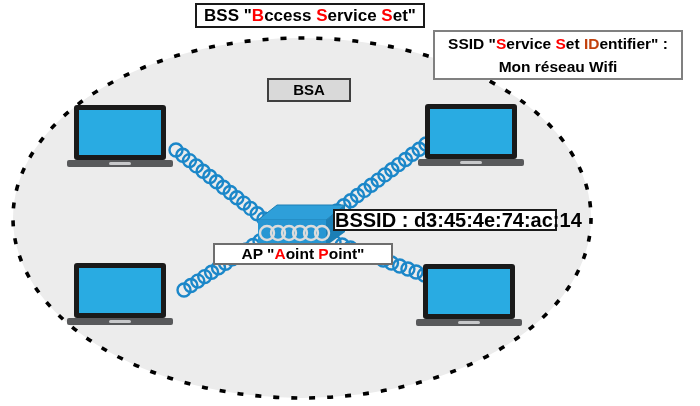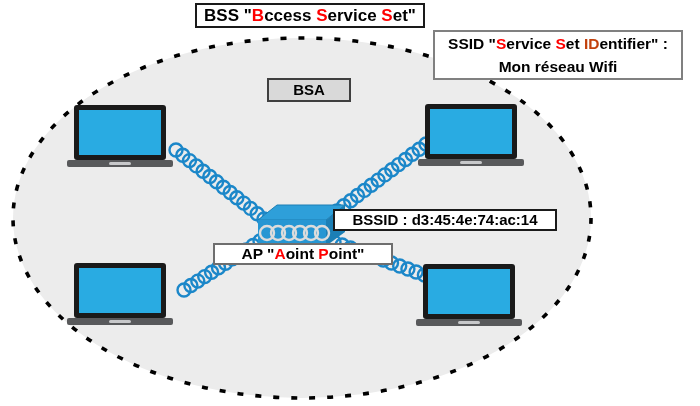--- a/index.html
+++ b/index.html
@@ -19,21 +19,21 @@
   .ap-top   { fill:var(--ap_top,#2E9FD9);  stroke:#1C7FB5; stroke-width:1; }
   .ap-front { fill:var(--ap_front,#2696D3); }
   .ap-side  { fill:var(--ap_side,#1C7FB5); }
   .ap-ring  { fill:none; stroke:var(--ring_gray,#DCDCDC); stroke-width:2.4; }
 
   
   .label-box { position:absolute; background:#fff; color:#000; text-align:center; white-space:nowrap; box-sizing:border-box; }
   .bss-title { left:195px; top:3px;  width:230px; height:25px; line-height:21px; font-size:17px; border:2px solid #1A1A1A; }
   .ssid-box  { left:433px; top:30px; width:250px; height:50px; line-height:23px; font-size:15.5px; border:2px solid #808080; }
   .bsa-box   { left:267px; top:78px; width:84px;  height:24px; line-height:20px; font-size:15px; border:2px solid #3F3F3F; background:#D9D9D9; }
-  .bssid-box { left:333px; top:209px; width:224px; height:22px; line-height:18px; font-size:15px; border:2px solid #1A1A1A; }
+  .bssid-box { left:333px; top:209px; width:224px; height:22px; line-height:18px; font-size:20px; border:2px solid #1A1A1A; }
   .ap-box    { left:213px; top:243px; width:180px; height:22px; line-height:18px; font-size:15.5px; border:2px solid #6E6E6E; }
 </style>
 </head>
 <body>
 
 <div class="stage">
 
   <svg width="700" height="406" viewBox="0 0 700 406">
     <defs>
       <g id="laptop">

